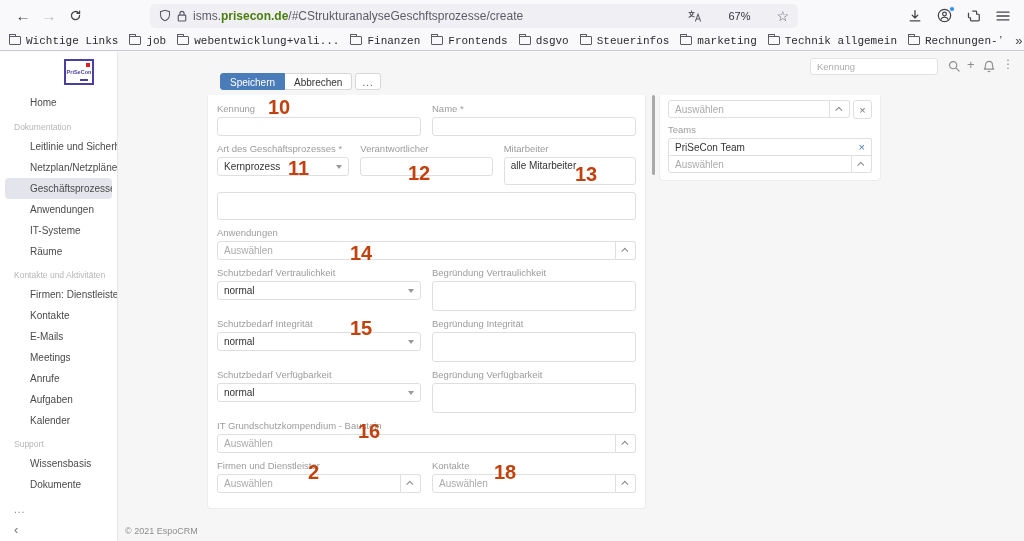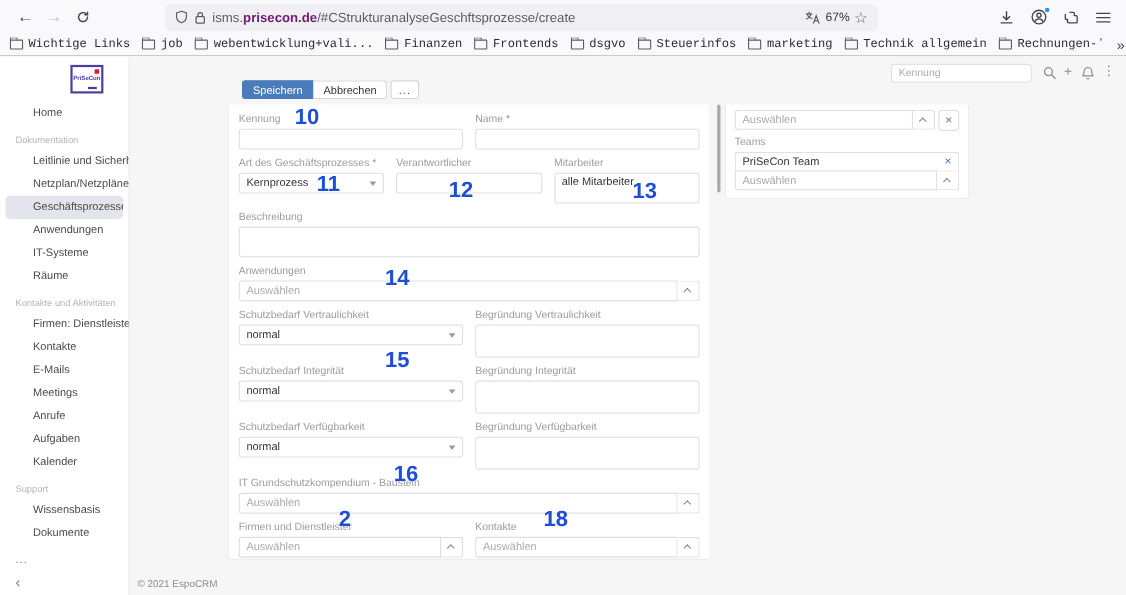--- a/index.html
+++ b/index.html
@@ -7,22 +7,22 @@
   body { position:relative; }
 
   
   .chrome { position:absolute; top:0; left:0; width:1024px; height:52px; background:#f9f9fb; }
   .navbar { height:31px; display:flex; align-items:center; padding:0 10px; }
   .nav-btn { width:26px; height:24px; display:flex; align-items:center; justify-content:center; font-size:15px; color:#45454c; cursor:pointer; }
   .nav-btn.disabled { color:#bcbcc4; }
   .urlbar { margin-left:62px; width:648px; height:24px; background:#f0f0f4; border-radius:5px; display:flex; align-items:center; padding:0 9px; font-size:12px; color:#5b5b66; }
   .urlbar .sep { width:6px; }
   .url-text { white-space:nowrap; overflow:hidden; }
-  .url-host { color:#701a75; font-weight:bold; }
-  .url-right { margin-left:auto; display:flex; align-items:center; gap:0; }
+  .url-host { color:#4d7c0f; font-weight:bold; }
+  .url-right { margin-left:auto; display:flex; align-items:center; gap:22px; }
   .zoom-badge { font-size:11px; color:#33333b; padding:2px 4px; border-radius:3px; }
   .star { font-size:14px; color:#5b5b66; line-height:1; }
   .chrome-right { margin-left:auto; display:flex; align-items:center; gap:15px; padding-right:4px; }
   .acct-wrap { position:relative; }
   .acct-dot { position:absolute; top:-2px; right:-3px; width:6px; height:6px; border-radius:50%; background:#2b8cf0; border:1px solid #f9f9fb; }
 
   .bookmarks { height:20px; display:flex; align-items:center; padding:0 9px; gap:11px; font-size:11px; color:#2b2b33; border-bottom:1px solid #c9c9cf; white-space:nowrap; overflow:hidden; }
   .bm { display:flex; align-items:center; gap:5px; cursor:pointer;font-family:Liberation Mono, monospace; }
   .folder { width:12px; height:9px; border:1px solid #5b5b66; border-radius:1px; position:relative; flex:none; }
   .folder::before { content:""; position:absolute; top:-3px; left:-1px; width:5px; height:2px; border:1px solid #5b5b66; border-bottom:none; border-radius:1px 1px 0 0; }
@@ -85,21 +85,21 @@
   .team-item { border:1px solid #e0e0e0; border-bottom:none; border-radius:3px 3px 0 0; height:17px; display:flex; align-items:center; justify-content:space-between; padding:0 6px; font-size:10px; color:#333; }
   .team-x { color:#4b7cba; font-size:11px; cursor:pointer; }
   .sp-row2 { display:flex; height:18px; }
   .sp-row2 .ig-in { border-radius:0 0 0 3px; height:18px; }
   .sp-row2 .ig-btn { border-radius:0 0 3px 0; height:18px; }
 
   .mid-scroll { position:absolute; left:534px; top:43px; width:3px; height:80px; background:#a9a9a9; border-radius:2px; cursor:pointer; }
 
   .footer { position:absolute; left:7px; bottom:5px; font-size:9px; color:#8d8d8d; cursor:pointer; }
 
-  .ann { position:absolute; color:#1d4ed8; font-weight:bold; font-size:20px; line-height:1; }
+  .ann { position:absolute; color:#c2410c; font-weight:bold; font-size:20px; line-height:1; }
   .a10{left:150px;top:45px;} .a11{left:170px;top:106px;} .a12{left:290px;top:111px;}
   .a13{left:457px;top:112px;} .a14{left:232px;top:191px;} .a15{left:232px;top:266px;}
   .a16{left:240px;top:369px;} .a17{left:190px;top:410px;} .a18{left:376px;top:410px;}
 
   svg { display:block; }
 </style>
 </head>
 <body>
 
 <div class="chrome">
@@ -298,21 +298,20 @@
           <div class="fbox finput"></div>
         </div>
         <div class="fcol">
           <div class="flabel">Mitarbeiter</div>
           <div class="fbox ftext28">alle Mitarbeiter</div>
         </div>
       </div>
 
       <div class="frow">
         <div class="fcol">
-          <div class="flabel">Beschreibung</div>
           <div class="fbox ftext28"></div>
         </div>
       </div>
 
       <div class="frow">
         <div class="fcol">
           <div class="flabel">Anwendungen</div>
           <div class="igroup">
             <div class="ig-in">Auswählen</div>
             <div class="ig-btn">

